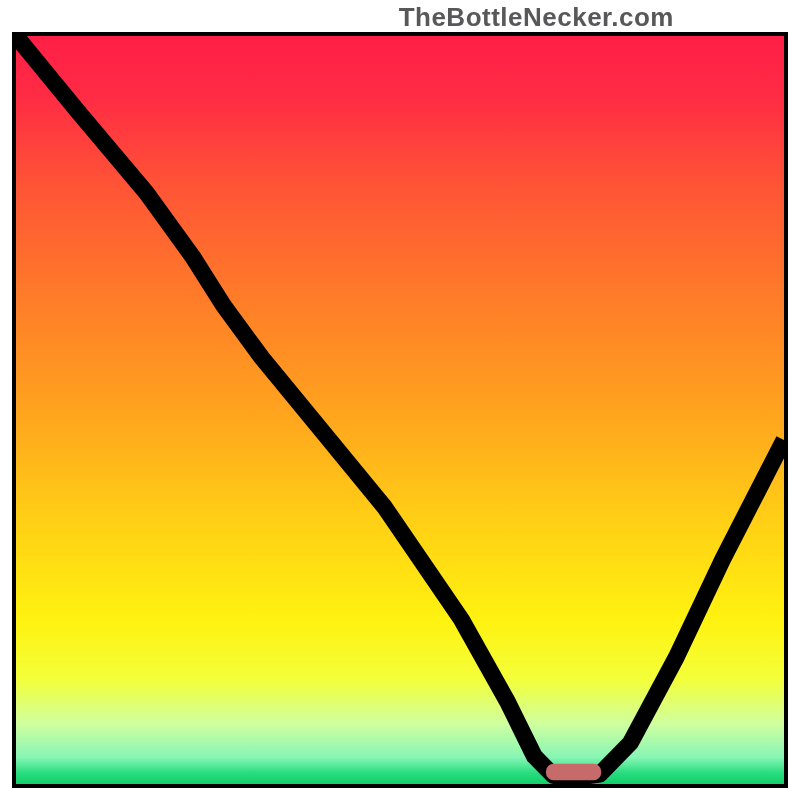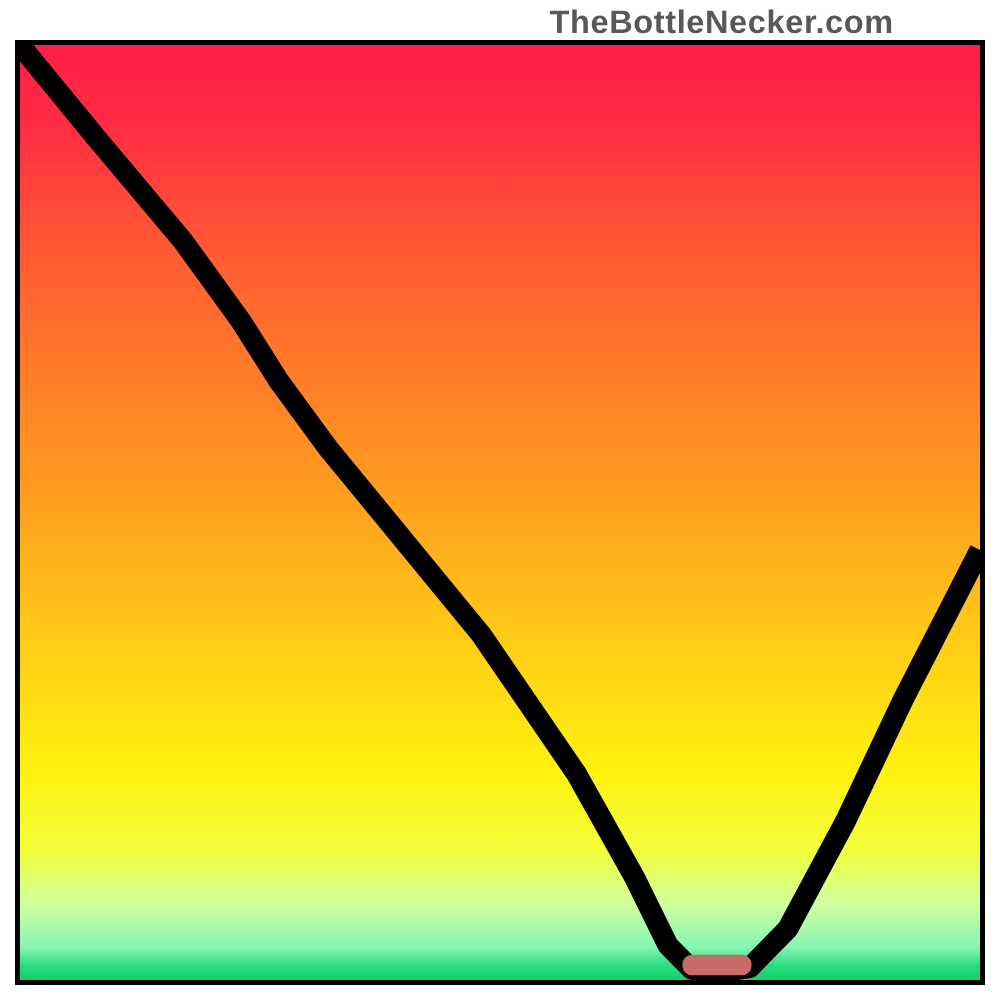--- a/index.html
+++ b/index.html
@@ -7,21 +7,20 @@
     padding: 0;
     width: 800px;
     height: 800px;
     background: #ffffff;
     overflow: hidden;
   }
   .wrap {
     position: relative;
     width: 684px;
     height: 800px;
-    padding-left: 41px;
   }
   .brand {
     position: absolute;
     top: 2px;
     right: 10px;
     font-family: Arial, Helvetica, sans-serif;
     font-size: 26px;
     font-weight: 600;
     color: #58585a;
     letter-spacing: 0.5px;

